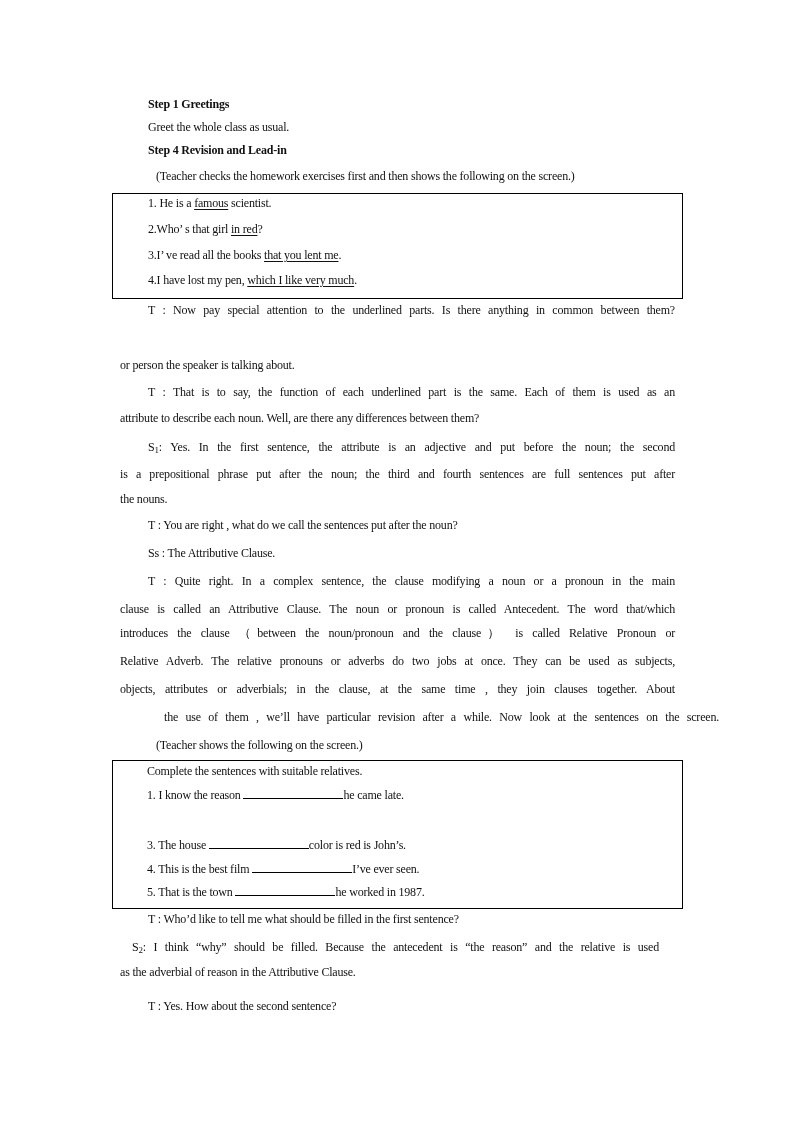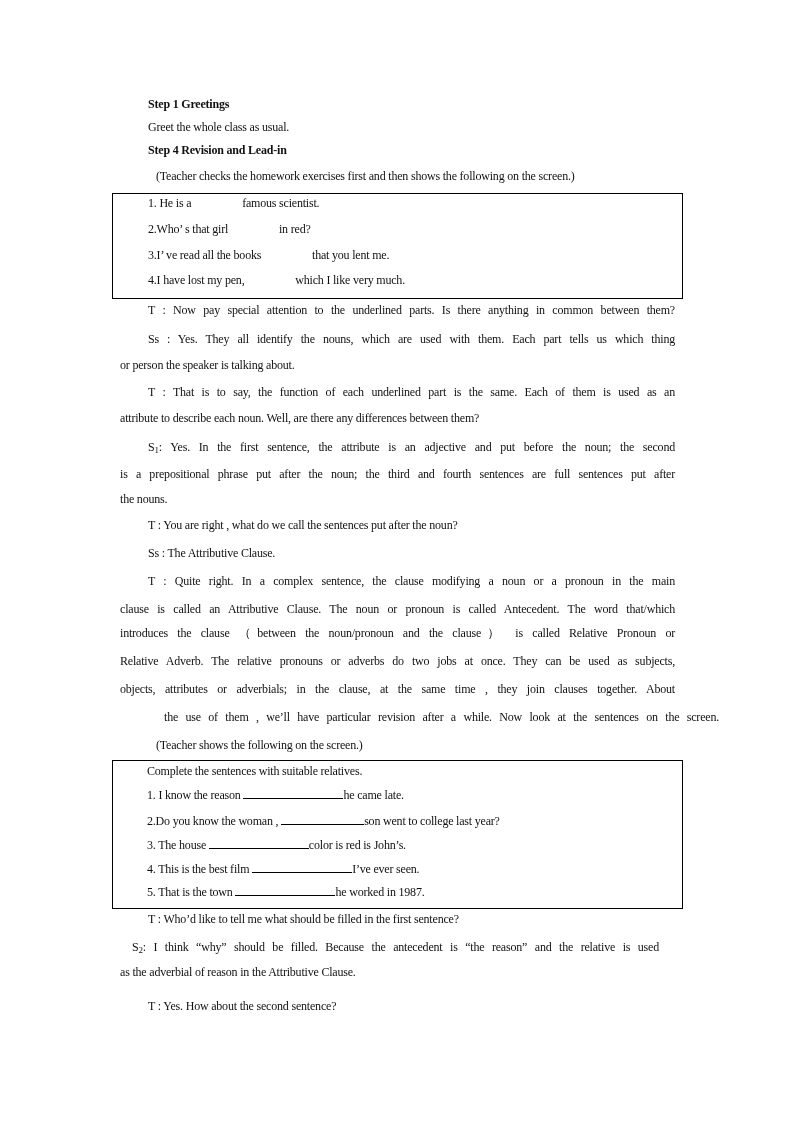--- a/index.html
+++ b/index.html
@@ -5,21 +5,21 @@
   html, body { margin: 0; padding: 0; background: #ffffff; }
   body {
     width: 794px; height: 1123px; position: relative; overflow: hidden;
     font-family: "Liberation Serif", "DejaVu Serif", serif;
     font-size: 12px; color: #111; letter-spacing: -0.2px;
   }
   .page { position: absolute; left: 0; top: 0; width: 794px; height: 1123px; }
   .line { position: absolute; white-space: nowrap; line-height: 16px; }
   .bold { font-weight: bold; }
   .just { left: 120px; width: 555px; text-align: justify; text-align-last: justify; }
-  .u { text-underline-offset: 2px; margin-left: 48px; }
+  .u { text-decoration: underline; text-underline-offset: 2px; }
   .box { position: absolute; border: 1px solid #000; }
   .blank { display: inline-block; border-bottom: 1px solid #000; height: 11px; vertical-align: baseline; }
   sub { font-size: 9px; vertical-align: -2px; line-height: 0; }
 </style>
 </head>
 <body>
 
 <div class="page">
 
   <div class="line bold" style="left:148px; top:96px;">Step 1 Greetings</div>
@@ -37,21 +37,20 @@
   </div>
   <div class="line" style="left:148px; top:247px;">
     <span>3.I’ ve read all the books </span><span class="u">that you lent me</span><span>.</span>
   </div>
   <div class="line" style="left:148px; top:272px;">
     <span>4.I have lost my pen, </span><span class="u">which I like very much</span><span>.</span>
   </div>
 
   <div class="line just" style="left:148px; width:527px; top:302px;">T : Now pay special attention to the underlined parts. Is there anything in common between them?</div>
 
-  <div class="line just" style="left:148px; width:527px; top:331px;">Ss : Yes. They all identify the nouns, which are used with them. Each part tells us which thing</div>
   <div class="line" style="left:120px; top:357px;">or person the speaker is talking about.</div>
 
   <div class="line just" style="left:148px; width:527px; top:384px;">T : That is to say, the function of each underlined part is the same. Each of them is used as an</div>
   <div class="line" style="left:120px; top:410px;">attribute to describe each noun. Well, are there any differences between them?</div>
 
   <div class="line" style="left:148px; width:527px; top:439px; display:flex;">
     <span style="white-space:nowrap;"><span>S</span><sub>1</sub></span>
       <span style="flex:1; text-align:justify; text-align-last:justify;">: Yes. In the first sentence, the attribute is an adjective and put before the noun; the second</span>
   </div>
   <div class="line just" style="top:466px;">is a prepositional phrase put after the noun; the third and fourth sentences are full sentences put after</div>
@@ -68,23 +67,20 @@
   <div class="line just" style="top:709px;margin-left:44px;">the use of them , we’ll have particular revision after a while. Now look at the sentences on the screen.</div>
 
   <div class="line" style="left:156px; top:737px;">(Teacher shows the following on the screen.)</div>
 
   <div class="box" style="left:112px; top:760px; width:569px; height:147px;"></div>
   <div class="line" style="left:147px; top:763px;">Complete the sentences with suitable relatives.</div>
 
   <div class="line" style="left:147px; top:787px;">
     <span>1. I know the reason </span><span class="blank" style="width:100px;"></span><span>he came late.</span>
   </div>
-  <div class="line" style="left:147px; top:813px;">
-    <span>2.Do you know the woman , </span><span class="blank" style="width:83px;"></span><span>son went to college last year?</span>
-  </div>
   <div class="line" style="left:147px; top:837px;">
     <span>3. The house </span><span class="blank" style="width:100px;"></span><span>color is red is John’s.</span>
   </div>
   <div class="line" style="left:147px; top:861px;">
     <span>4. This is the best film </span><span class="blank" style="width:100px;"></span><span>I’ve ever seen.</span>
   </div>
   <div class="line" style="left:147px; top:884px;">
     <span>5. That is the town </span><span class="blank" style="width:100px;"></span><span>he worked in 1987.</span>
   </div>
 

